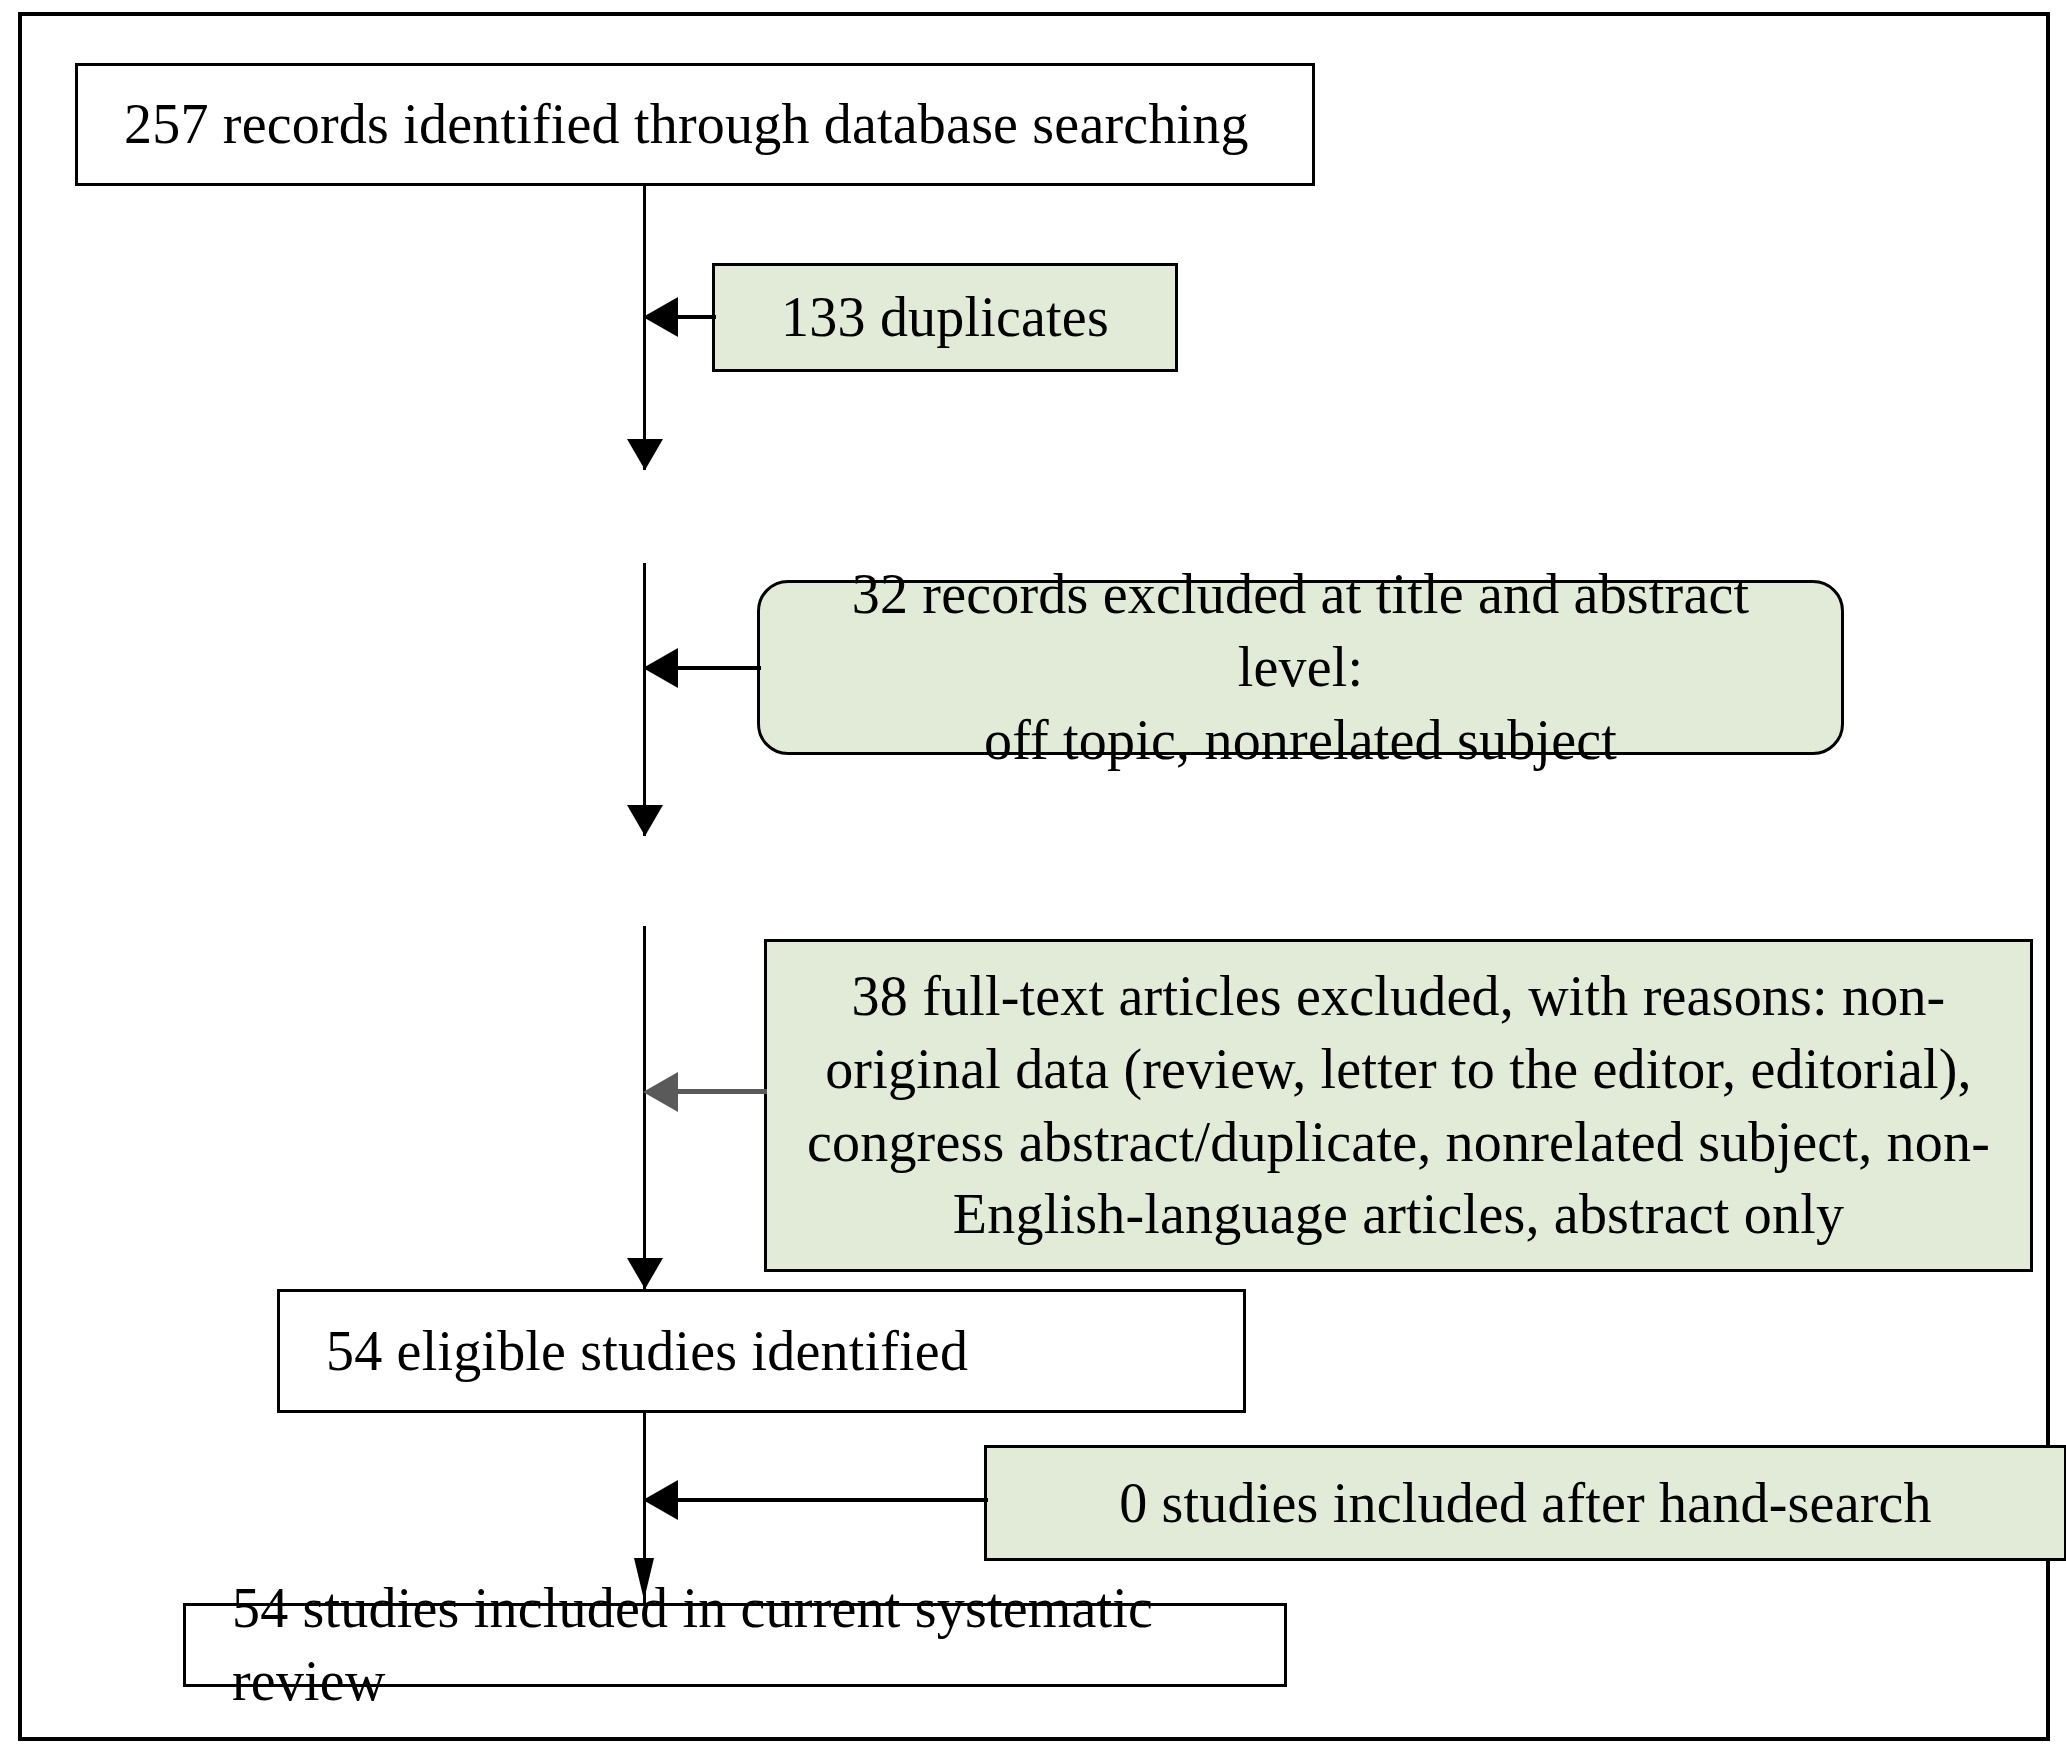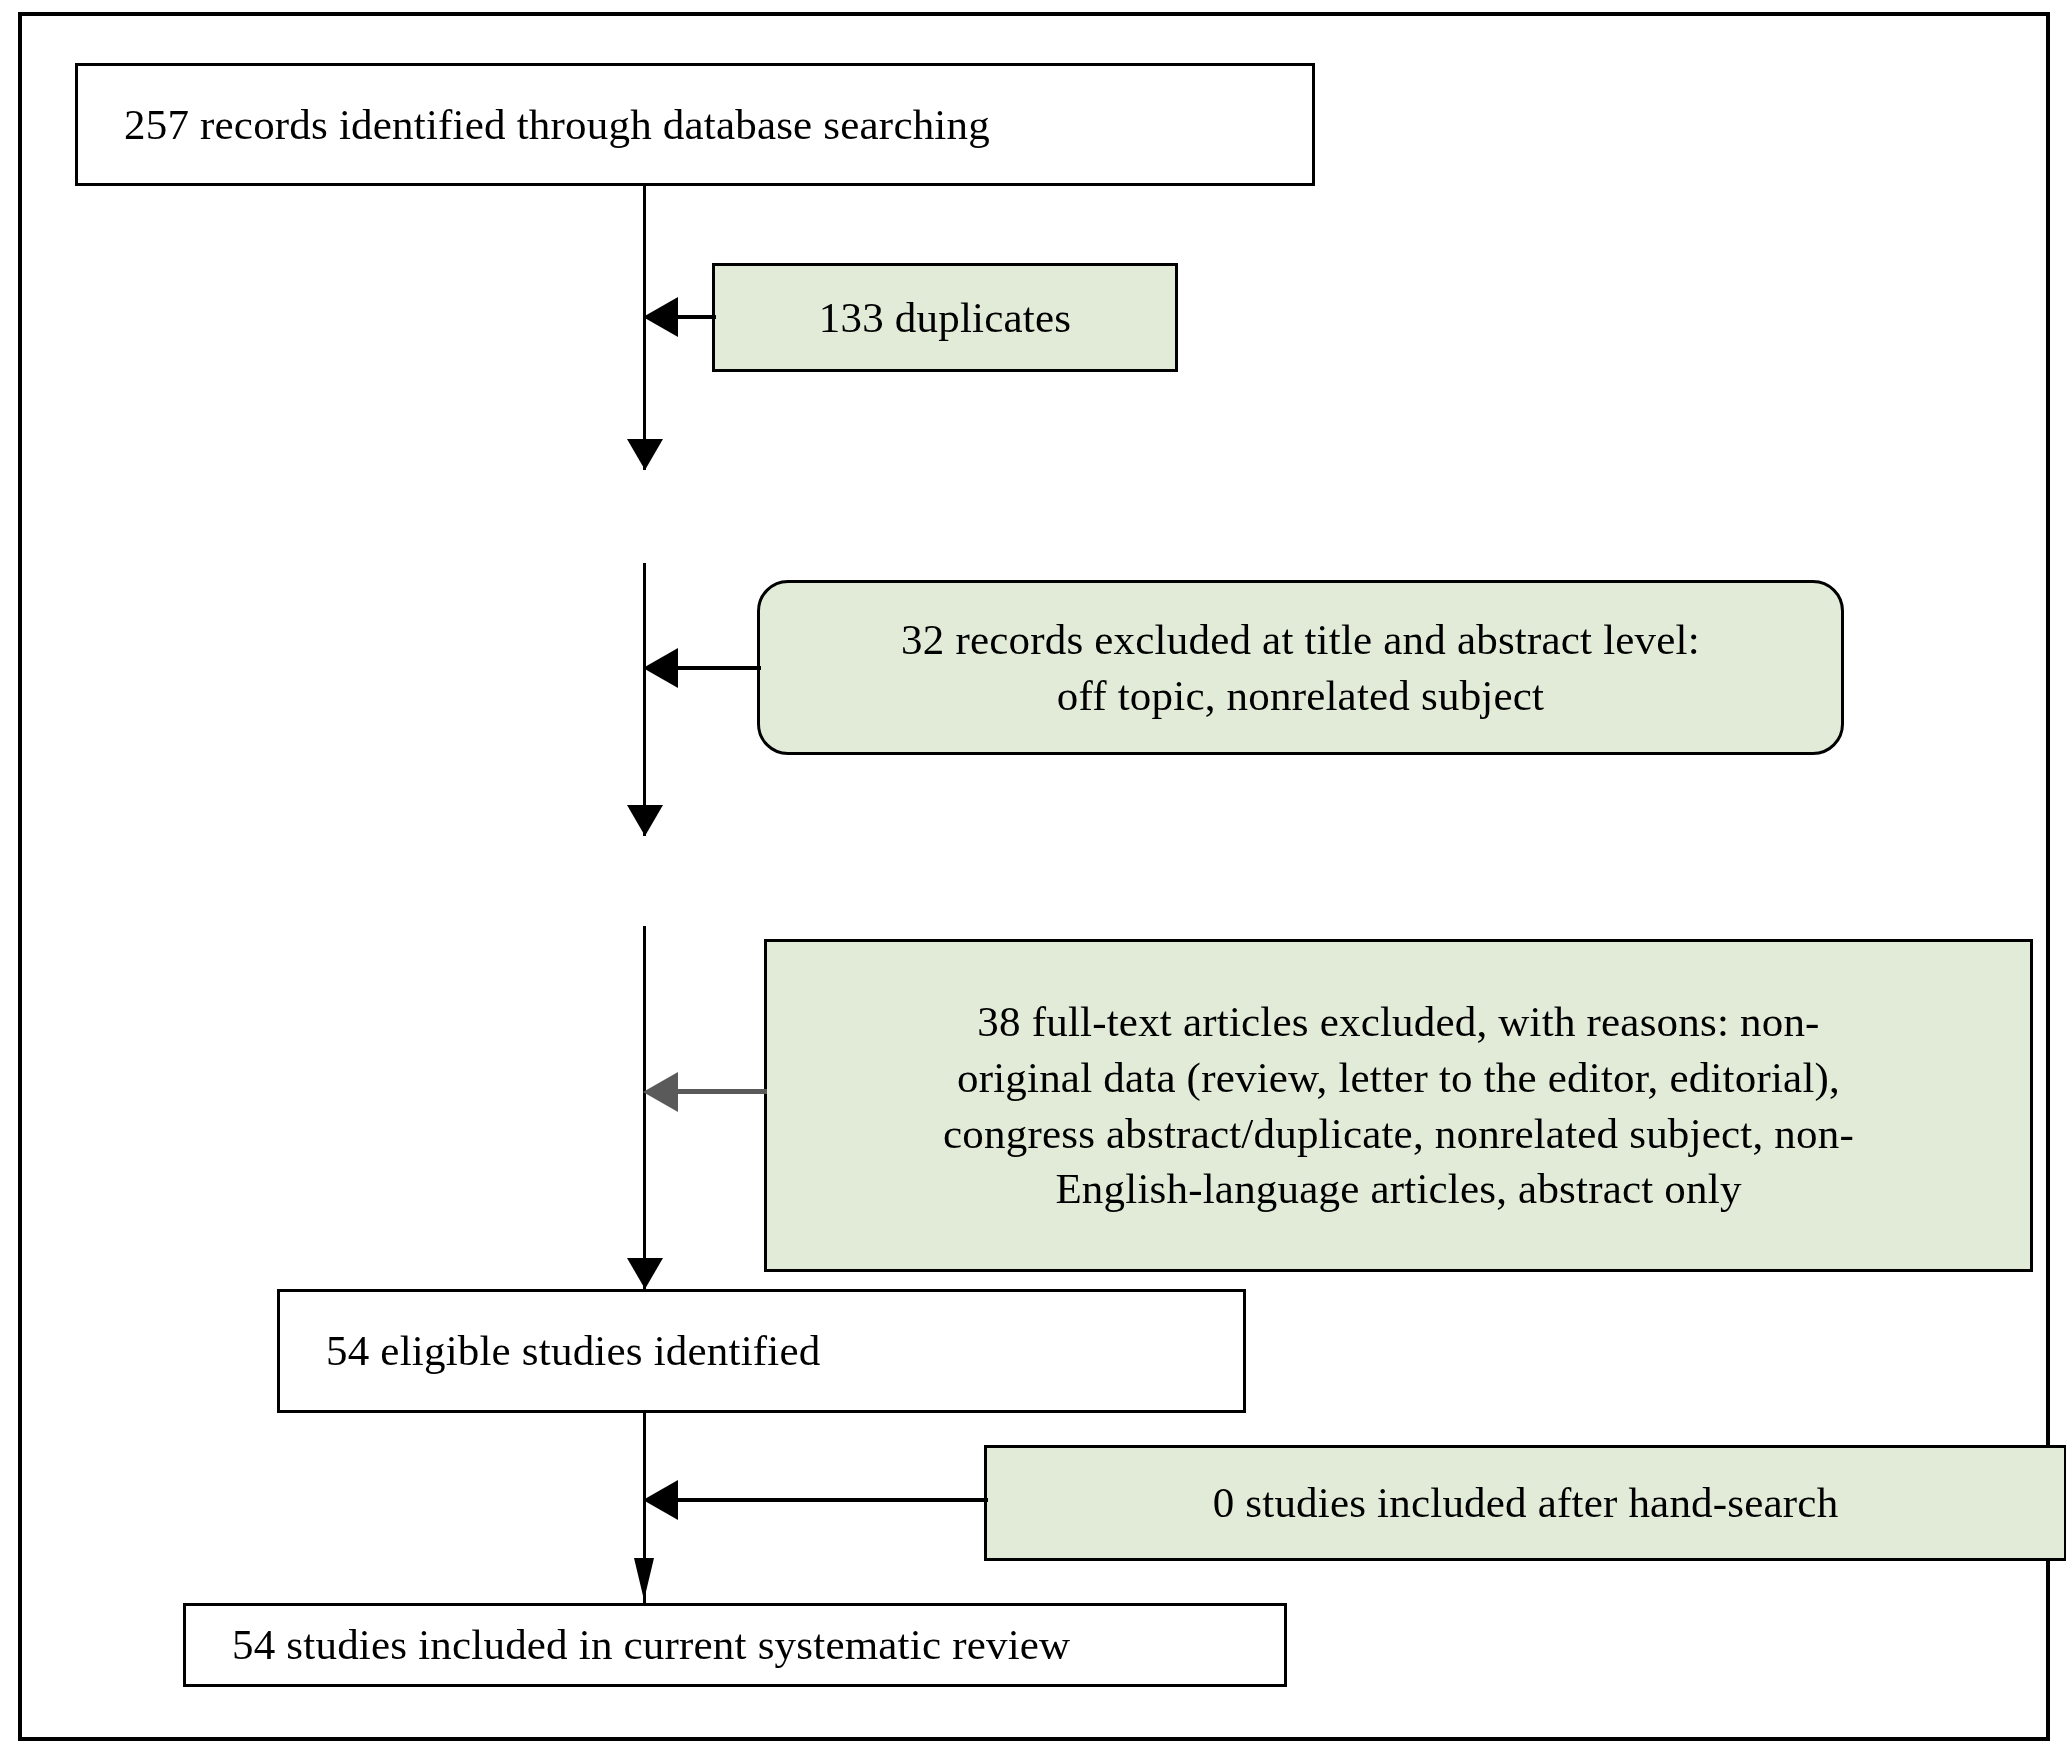--- a/index.html
+++ b/index.html
@@ -33,21 +33,21 @@
     border: 3.4px solid #000000;
     display: flex;
     align-items: center;
     background: #ffffff;
   }
   .node.green {
     background: #e1ebd8;
   }
   .node .txt {
     width: 100%;
-    font-size: 43px;
+    font-size: 56px;
     line-height: 1.30;
     color: #000000;
     letter-spacing: 0.2px;
     white-space: pre-line;
   }
   .node.left .txt {
     text-align: left;
     padding-left: 46px;
   }
   .node.center .txt {

